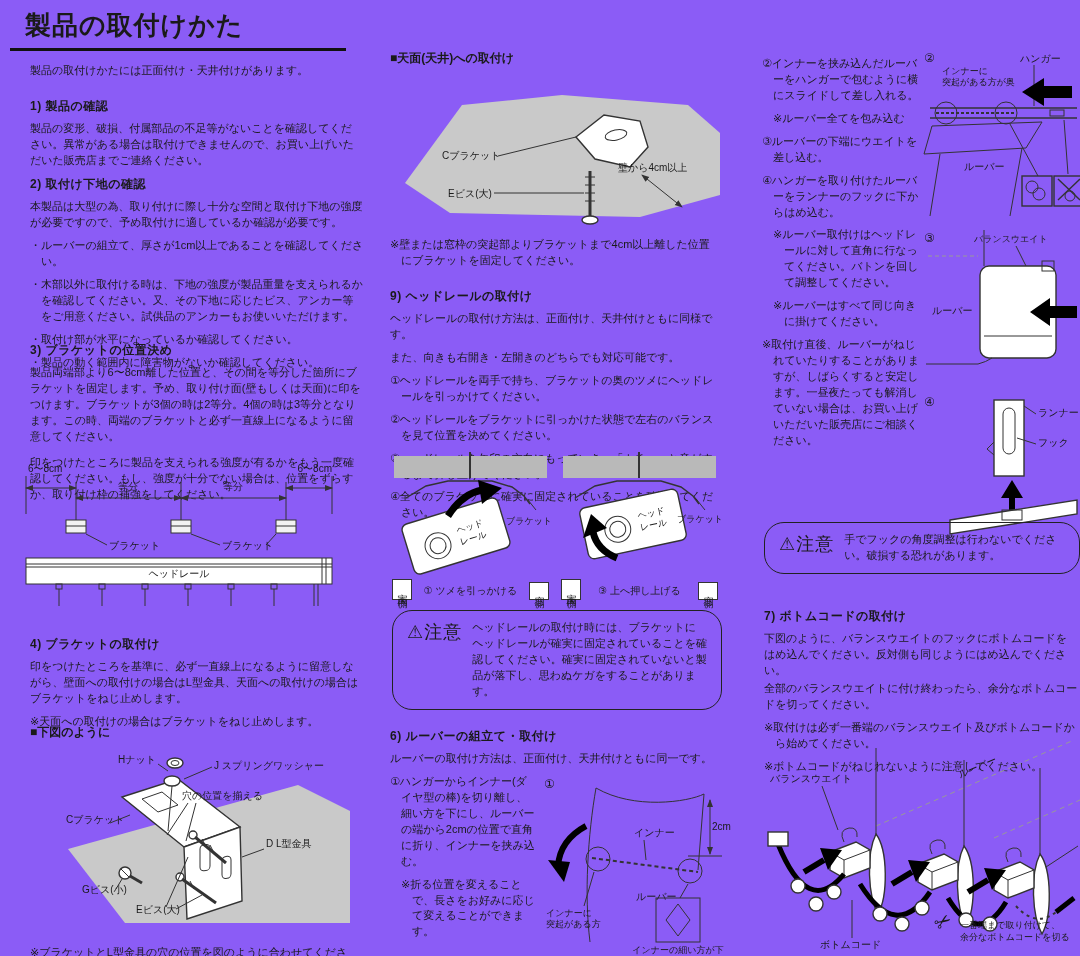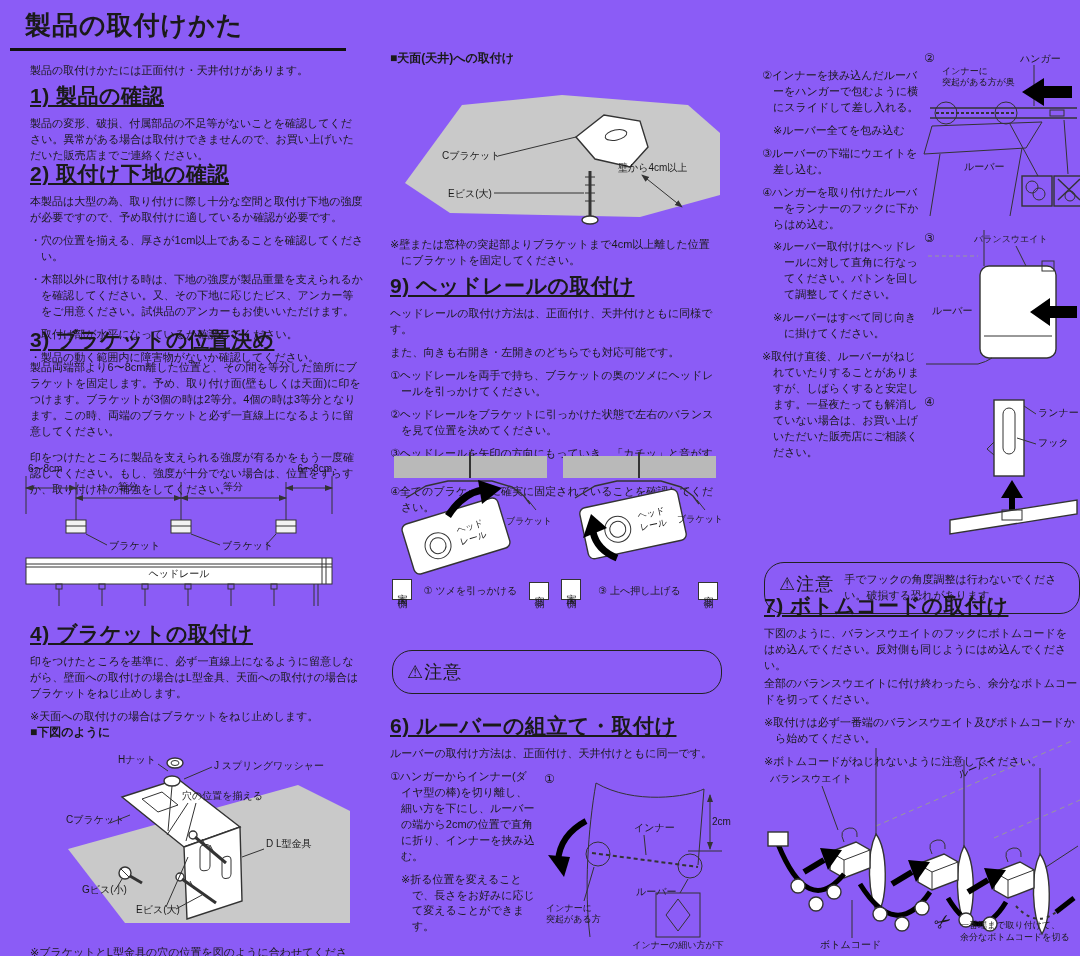--- a/index.html
+++ b/index.html
@@ -2,38 +2,38 @@
 <html><head>
 <meta charset="utf-8">
 <style>
   html,body{margin:0;padding:0;background:#fff;}
   #page{position:relative;width:1080px;height:956px;background:#8b5cf6;overflow:hidden;
         font-family:"Liberation Sans","DejaVu Sans",sans-serif;color:#1a1a1a;}
   .abs{position:absolute;}
   
   .doc-title{font-size:26px;font-weight:bold;letter-spacing:1px;padding-left:15px;}
   .title-rule{border-bottom:3px solid #111;margin-top:5px;width:336px;}
-  h2.sec{font-size:21px;font-weight:600;margin:0 0 6px 0;letter-spacing:.5px;text-decoration:underline;}
+  h2.sec{font-size:12px;font-weight:600;margin:16px 0 6px 0;letter-spacing:.5px;}
   h3.subsec{font-size:12px;font-weight:bold;margin:0 0 4px 0;}
   p,.li{font-size:11px;line-height:1.45;margin:0 0 7px 0;}
   .li{padding-left:1em;text-indent:-1em;}
   .sub{margin-left:11px;}
   .note{padding-left:1em;text-indent:-1em;}
   .pad-l{padding-left:20px;}
   svg{overflow:visible;display:block;}
   svg text{font-family:"Liberation Sans","DejaVu Sans",sans-serif;fill:#1a1a1a;}
   .lb{font-size:10px;}
   .lb9{font-size:9px;}
   .num{font-size:12px;}
   .thin{stroke:#333;stroke-width:1;fill:none;}
   .med{stroke:#333;stroke-width:1.4;fill:none;}
   .whitefill{fill:#fff;stroke:#333;stroke-width:1.4;}
   
   .caution{display:flex;gap:10px;align-items:flex-start;border:1.6px solid #222;
-           border-radius:20px;padding:9px 14px;margin-top:40px;}
+           border-radius:20px;padding:9px 14px;}
   .caution .ct{font-size:18px;white-space:nowrap;letter-spacing:1px;}
   .caution .cb{font-size:11px;line-height:1.45;}
   
   .hr-panel{position:relative;width:161px;height:150px;}
   .sidebox{position:absolute;bottom:2px;border:1px solid #333;writing-mode:vertical-rl;
            font-size:10px;padding:5px 2px;letter-spacing:3px;background:#fff;}
   .sidebox.l{left:2px;} .sidebox.r{right:2px;}
   .panel-cap{position:absolute;bottom:4px;left:24px;right:24px;text-align:center;font-size:10px;}
   .s6-row{display:flex;gap:4px;}
   .s6-text{width:146px;flex:none;}
@@ -52,21 +52,21 @@
   </div>
 
   <div class="abs pad-l" style="left:10px;top:82px;width:332px;">
     <h2 class="sec">1) 製品の確認</h2>
     <p>製品の変形、破損、付属部品の不足等がないことを確認してください。異常がある場合は取付けできませんので、お買い上げいただいた販売店までご連絡ください。</p>
   </div>
 
   <div class="abs pad-l" style="left:10px;top:160px;width:334px;">
     <h2 class="sec">2) 取付け下地の確認</h2>
     <p>本製品は大型の為、取り付けに際し十分な空間と取付け下地の強度が必要ですので、予め取付けに適しているか確認が必要です。</p>
-    <p class="li">・穴の位置を揃える、厚さが1cm以上であることを確認してください。</p>
+    <p class="li">・ルーバーの組立て、厚さが1cm以上であることを確認してください。</p>
     <p class="li">・木部以外に取付ける時は、下地の強度が製品重量を支えられるかを確認してください。又、その下地に応じたビス、アンカー等をご用意ください。試供品のアンカーもお使いいただけます。</p>
     <p class="li">・取付け部が水平になっているか確認してください。</p>
     <p class="li">・製品の動く範囲内に障害物がないか確認してください。</p>
   </div>
 
   <div class="abs pad-l" style="left:10px;top:326px;width:334px;">
     <h2 class="sec">3) ブラケットの位置決め</h2>
     <p>製品両端部より6〜8cm離した位置と、その間を等分した箇所にブラケットを固定します。予め、取り付け面(壁もしくは天面)に印をつけます。ブラケットが3個の時は2等分。4個の時は3等分となります。この時、両端のブラケットと必ず一直線上になるように留意してください。</p>
     <p style="margin-top:10px;">印をつけたところに製品を支えられる強度が有るかをもう一度確認してください。もし、強度が十分でない場合は、位置をずらすか、取り付け枠の補強をしてください。</p>
   </div>
@@ -281,20 +281,21 @@
       <div class="sidebox l">室内側</div>
       <div class="sidebox r">窓側</div>
       <div class="panel-cap">③ 上へ押し上げる</div>
     </div>
   </div>
 
   <div class="abs caution" style="left:392px;top:610px;width:300px;">
     <div class="ct">
       <span>⚠</span><span>注意</span>
     </div>
+    <div class="cb">ヘッドレールの取付け時には、ブラケットにヘッドレールが確実に固定されていることを確認してください。確実に固定されていないと製品が落下し、思わぬケガをすることがあります。</div>
   </div>
 
   <div class="abs" style="left:390px;top:712px;width:332px;">
     <h2 class="sec">6) ルーバーの組立て・取付け</h2>
     <p>ルーバーの取付け方法は、正面付け、天井付けともに同一です。</p>
     <div class="s6-row">
       <div class="s6-text">
         <p class="li">①ハンガーからインナー(ダイヤ型の棒)を切り離し、細い方を下にし、ルーバーの端から2cmの位置で直角に折り、インナーを挟み込む。</p>
         <p class="note sub">※折る位置を変えることで、長さをお好みに応じて変えることができます。</p>
       </div>
@@ -329,21 +330,21 @@
             <rect x="116" y="124" width="44" height="44" class="thin"></rect>
             <polygon points="138,130 150,146 138,162 126,146" class="thin"></polygon>
             <line class="thin" x1="148" y1="110" x2="140" y2="124"></line>
           </g>
           <text class="lb9" x="138" y="179" text-anchor="middle">インナーの細い方が下</text>
         </svg>
       </div>
     </div>
   </div>
 
-  <div class="abs" style="left:762px;top:68px;width:162px;">
+  <div class="abs" style="left:762px;top:56px;width:162px;">
     <p class="li">②インナーを挟み込んだルーバーをハンガーで包むように横にスライドして差し入れる。</p>
     <p class="note sub">※ルーバー全てを包み込む</p>
     <p class="li">③ルーバーの下端にウエイトを差し込む。</p>
     <p class="li">④ハンガーを取り付けたルーバーをランナーのフックに下からはめ込む。</p>
     <p class="note sub">※ルーバー取付けはヘッドレールに対して直角に行なってください。バトンを回して調整してください。</p>
     <p class="note sub">※ルーバーはすべて同じ向きに掛けてください。</p>
     <p class="note">※取付け直後、ルーバーがねじれていたりすることがありますが、しばらくすると安定します。一昼夜たっても解消していない場合は、お買い上げいただいた販売店にご相談ください。</p>
   </div>
 
   <div class="abs" style="left:922px;top:48px;width:158px;">

